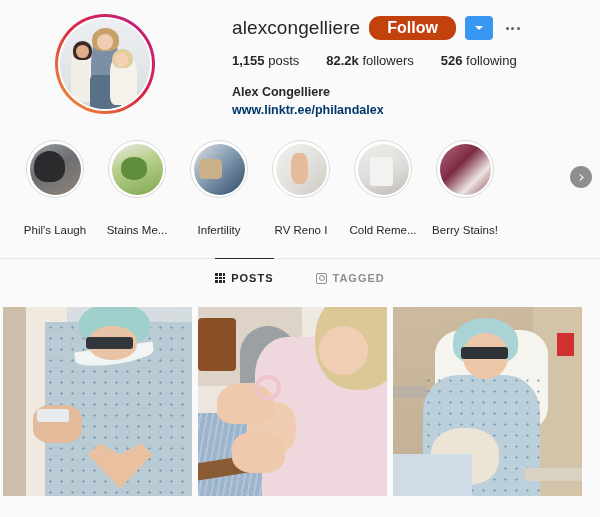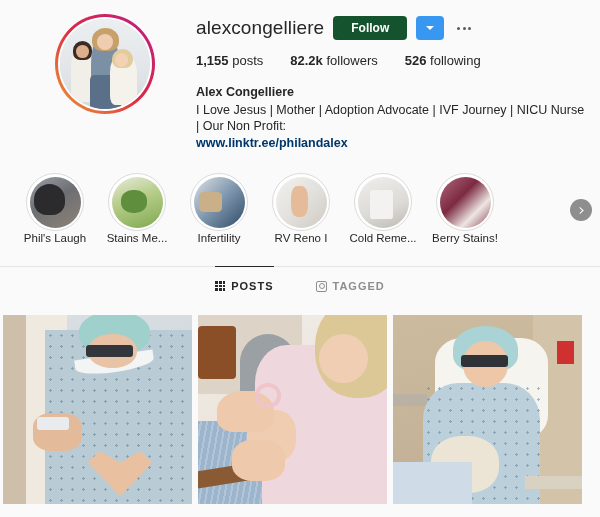--- a/index.html
+++ b/index.html
@@ -6,21 +6,21 @@
   html, body {
     width: 600px; height: 517px;
     background: #fafafa;
     font-family: "Liberation Sans", sans-serif;
     overflow: hidden;
     -webkit-font-smoothing: antialiased;
   }
   .page { width: 600px; height: 517px; position: relative; background: #fafafa; }
 
   
-  .header { display: flex; padding: 10px 14px 0 14px; }
+  .header { display: flex; padding: 10px 14px 0 14px; gap: 36px; }
   .avatar-col { width: 182px; display: flex; justify-content: center; padding-top: 4px; }
   .avatar-ring {
     width: 100px; height: 100px; border-radius: 50%;
     background: linear-gradient(45deg, #f09433 0%, #e6683c 25%, #dc2743 50%, #cc2366 75%, #bc1888 100%);
     padding: 3px; display: flex; align-items: center; justify-content: center;
   }
   .avatar-inner {
     width: 100%; height: 100%; border-radius: 50%;
     background: #fff; padding: 2px;
   }
@@ -39,22 +39,22 @@
   .ap-kid2 { position:absolute; left:55%; top:40%; width:30%; height:56%; background:#f5f2ec; border-radius:34% 38% 18% 18%; }
   .ap-kid2h{ position:absolute; left:58%; top:33%; width:23%; height:22%; background:#e3cc9c; border-radius:50% 50% 40% 40%; }
   .ap-kid2f{ position:absolute; left:61%; top:38%; width:15%; height:15%; background:#f3d2b4; border-radius:50%; }
   .ap-denim{ position:absolute; left:33%; top:62%; width:35%; height:38%; background:#5a6f88; border-radius:14% 14% 10% 10%; }
 
   .info-col { flex: 1; padding-top: 6px; }
 
   .row-user { display: flex; align-items: center; gap: 9px; }
   .username { font-size: 19px; color: #262626; font-weight: 300; letter-spacing: .1px; line-height: 24px; }
   .btn-follow {
-    background: #14532d; color: #fff; border: none; border-radius: 4px;
-    font-size: 12px; font-weight: bold; padding: 0 18px; height: 24px;
+    background: #c2410c; color: #fff; border: none; border-radius: 11px;
+    font-size: 16px; font-weight: bold; padding: 0 18px; height: 24px;
     font-family: inherit; cursor: pointer; line-height: 24px;
   }
   .btn-caret {
     background: #3897f0; border: none; border-radius: 4px; width: 28px; height: 24px;
     cursor: pointer; display: flex; align-items: center; justify-content: center;
   }
   .caret-glyph { width: 0; height: 0; border-left: 4px solid transparent; border-right: 4px solid transparent; border-top: 4px solid #fff; }
   .btn-more { background: none; border: none; cursor: pointer; padding: 0 4px; display:flex; align-items:center; height:24px; }
   .dots { display: flex; gap: 2.5px; }
   .dots i { width: 3px; height: 3px; border-radius: 50%; background: #5b5b5b; display: block; }
@@ -70,21 +70,21 @@
   .bio-link-strong { color: #00376b; font-weight: bold; }
 
   
   .highlights { display: flex; padding: 0 14px; margin-top: 22px; position: relative; }
   .hl { width: 82px; display: flex; flex-direction: column; align-items: center; cursor: pointer; }
   .hl-circle {
     width: 58px; height: 58px; border-radius: 50%;
     border: 1px solid #dbdbdb; background: #fff; padding: 2.5px;
   }
   .hl-img { width: 100%; height: 100%; border-radius: 50%; overflow: hidden; position: relative; }
-  .hl-label { margin-top: 1px; font-size: 11.5px; color: #262626; white-space: nowrap; }
+  .hl-label { margin-top: 26px; font-size: 11.5px; color: #262626; white-space: nowrap; }
 
   .h1a { background: linear-gradient(150deg,#9aa0a6 0%,#6d6f73 45%,#8e8376 100%); }
   .h1a::after{ content:''; position:absolute; left:8%; top:14%; width:62%; height:62%; background:#2b2b2e; border-radius:50% 50% 40% 40%; }
   .h2a { background: linear-gradient(160deg,#e9eadf 0%,#b9cf8e 40%,#7fa94f 100%); }
   .h2a::after{ content:''; position:absolute; left:18%; top:26%; width:52%; height:46%; background:#5f8f3c; border-radius:44%; }
   .h3a { background: linear-gradient(135deg,#dfe2e5 0%,#7d96ad 50%,#2f4a66 100%); }
   .h3a::after{ content:''; position:absolute; left:10%; top:30%; width:46%; height:40%; background:#c9b089; border-radius:20%; }
   .h4a { background: linear-gradient(120deg,#f0ece6 0%,#ddd6cc 55%,#c2b7a8 100%); }
   .h4a::after{ content:''; position:absolute; left:4%; top:46%; width:44%; height:54%; background:#efeae2; }
   .h5a { background: linear-gradient(135deg,#f2f1ef 0%,#e3e1dd 50%,#cfcbc4 100%); }
@@ -225,21 +225,20 @@
           <span>followers</span>
         </div>
         <div class="stat">
           <b>526</b>
           <span>following</span>
         </div>
       </div>
 
       <div class="row-bio">
         <span class="bio-name">Alex Congelliere</span>
-        <span class="bio-line">I Love Jesus | Mother | Adoption Advocate | IVF Journey | NICU Nurse | Our Non Profit:</span>
         <a class="bio-link-strong bio-line">www.linktr.ee/philandalex</a>
       </div>
 
     </div>
   </div>
 
   <div class="highlights">
     <div class="hl">
       <div class="hl-circle">
           <div class="hl-img h1a"></div>

